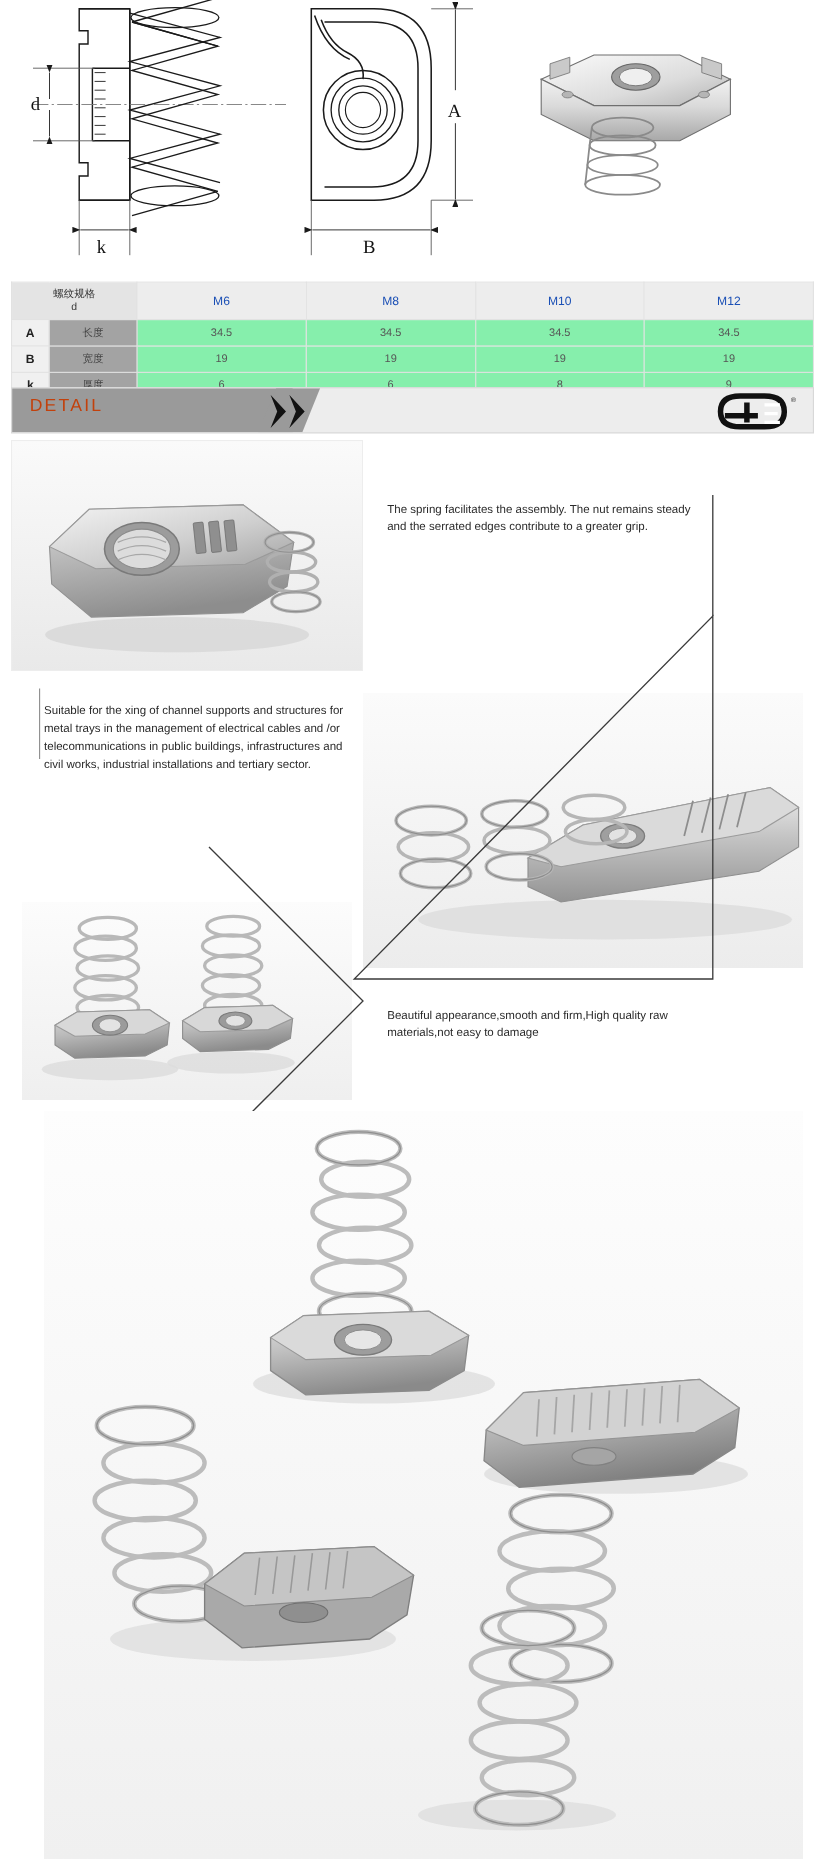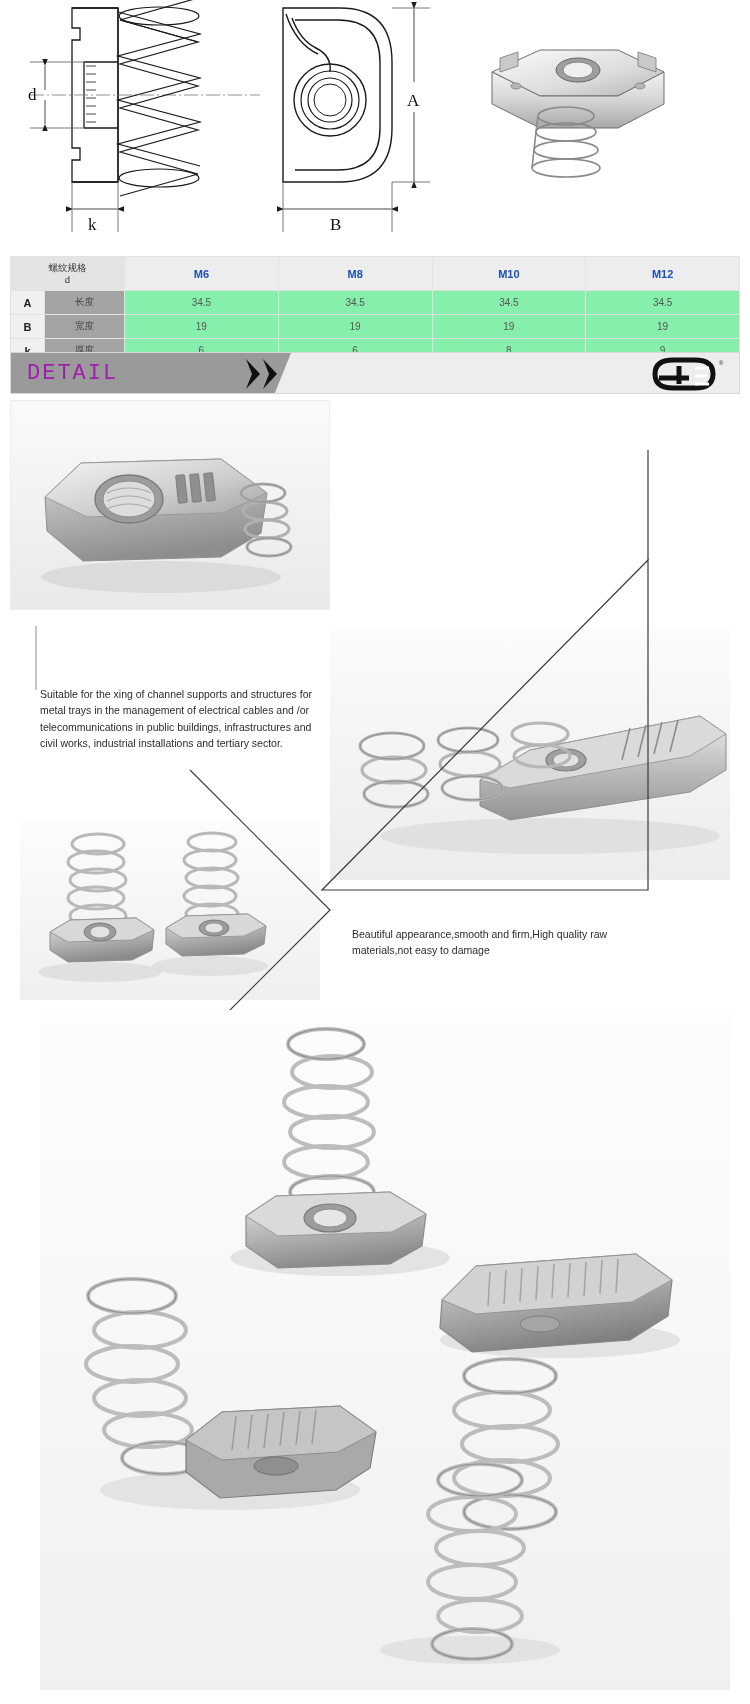--- a/index.html
+++ b/index.html
@@ -45,21 +45,21 @@
   }
   table.spec .hdr-row td { background: #ededed; height: 34px; }
   table.spec .hdr-row td.thread {
     background: #e4e4e4;
     color: #333;
     font-size: 9.5px;
     line-height: 1.25;
   }
   table.spec .hdr-row td.size {
     color: #1a4fb5;
-    font-weight: bold;
+    font-weight: normal;
     font-size: 11px;
   }
   table.spec tr.data-row td { height: 24px; background: #86efac; }
   table.spec tr.data-row td.sym {
     background: #f0f0f0;
     font-weight: bold;
     color: #222;
     font-size: 11px;
     width: 34px;
   }
@@ -98,24 +98,24 @@
   .detail-banner .chev {
     position: absolute;
     top: 6px;
     width: 18px; height: 30px;
   }
   .detail-banner .chev1 { left: 233px; }
   .detail-banner .chev2 { left: 250px; }
   .detail-banner .detail-text {
     position: absolute;
     left: 16px; top: 8px;
-    font-size: 22px;
+    font-size: 16px;
     letter-spacing: 2px;
-    color: #a21caf;
-    font-family: Liberation Mono, monospace;
+    color: #c2410c;
+    font-family: Liberation Sans, sans-serif;
     font-weight: normal;
   }
   .detail-banner .logo {
     position: absolute;
     right: 10px; top: 3px;
     width: 80px; height: 36px;
   }
 
   
   .photo {
@@ -130,22 +130,22 @@
 
   
   .caption {
     position: absolute;
     font-family: "Liberation Sans", sans-serif;
     font-size: 10.5px;
     line-height: 1.55;
     color: #2b2b2b;
   }
   .cap-1 { left: 352px; top: 455px; width: 285px; }
-  .cap-2 { left: 40px;  top: 638px; width: 290px; margin-top: 48px; }
-  .cap-3 { left: 352px; top: 915px; width: 290px; margin-top: 11px; }
+  .cap-2 { left: 40px;  top: 638px; width: 290px; }
+  .cap-3 { left: 352px; top: 915px; width: 290px; }
 
   
   .connectors {
     position: absolute;
     left: 0; top: 390px;
     width: 750px; height: 620px;
     pointer-events: none;
   }
 </style>
 </head>
@@ -395,20 +395,21 @@
         <ellipse cx="256" cy="128" rx="22" ry="9"></ellipse>
         <ellipse cx="258" cy="146" rx="22" ry="9"></ellipse>
       </g>
       <g fill="none" stroke="#8f8f8f" stroke-width="1">
         <ellipse cx="252" cy="92" rx="22" ry="9"></ellipse>
         <ellipse cx="258" cy="146" rx="22" ry="9"></ellipse>
       </g>
     </svg>
   </div>
 
+  <div class="caption cap-1">The spring facilitates the assembly. The nut remains steady and the serrated edges contribute to a greater grip.</div>
 
   <div class="caption cap-2">Suitable for the xing of channel supports and structures for metal trays in the management of electrical cables and /or telecommunications in public buildings, infrastructures and civil works, industrial installations and tertiary sector.</div>
 
   <div class="photo photo-2">
     <svg width="400" height="250" viewBox="0 0 400 250" xmlns="http://www.w3.org/2000/svg">
       <defs>
         <linearGradient id="bg2" x1="0" y1="0" x2="0" y2="1">
           <stop offset="0%" stop-color="#fbfbfb"></stop>
             <stop offset="100%" stop-color="#ececec"></stop>
         </linearGradient>

